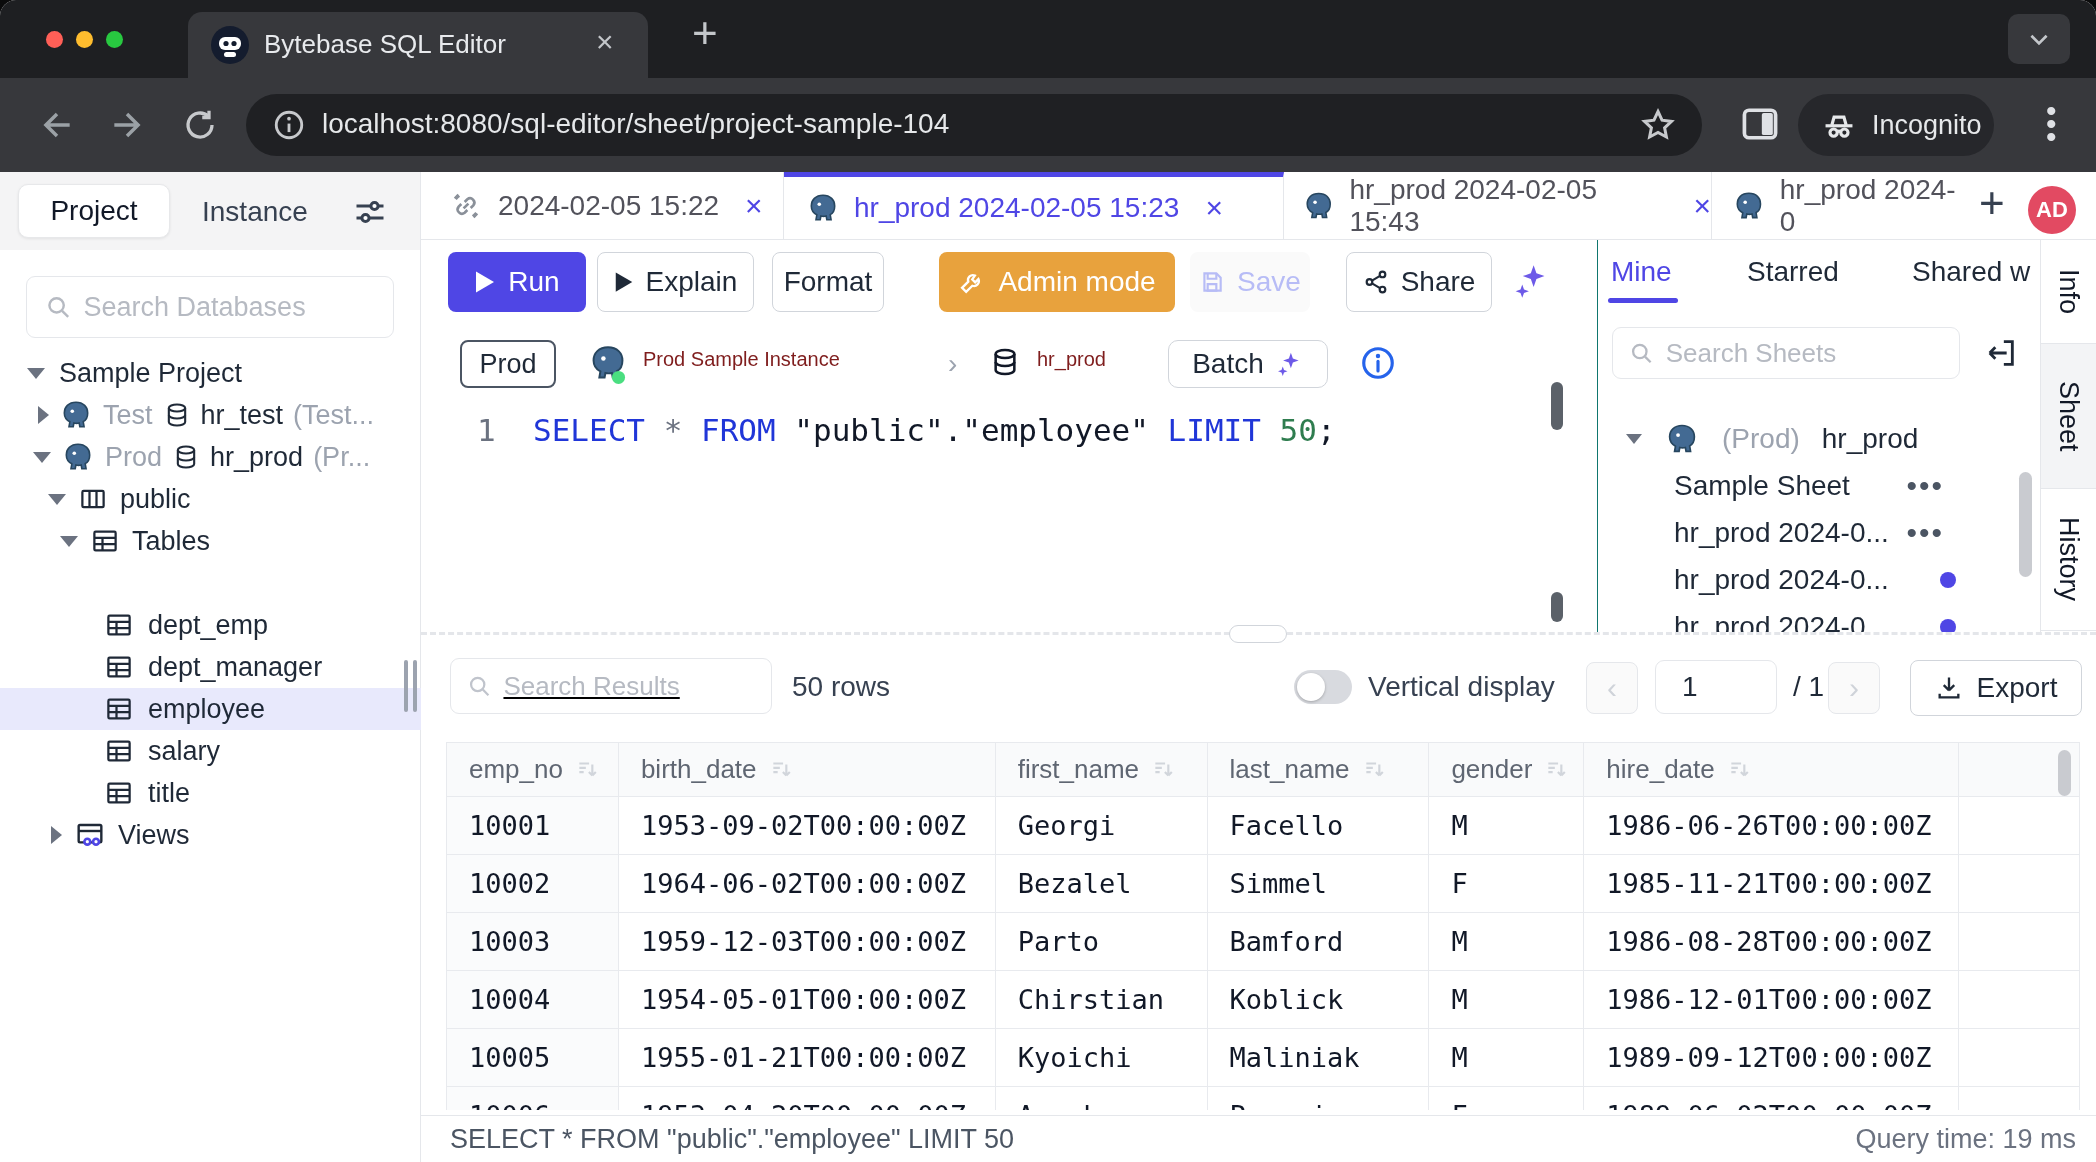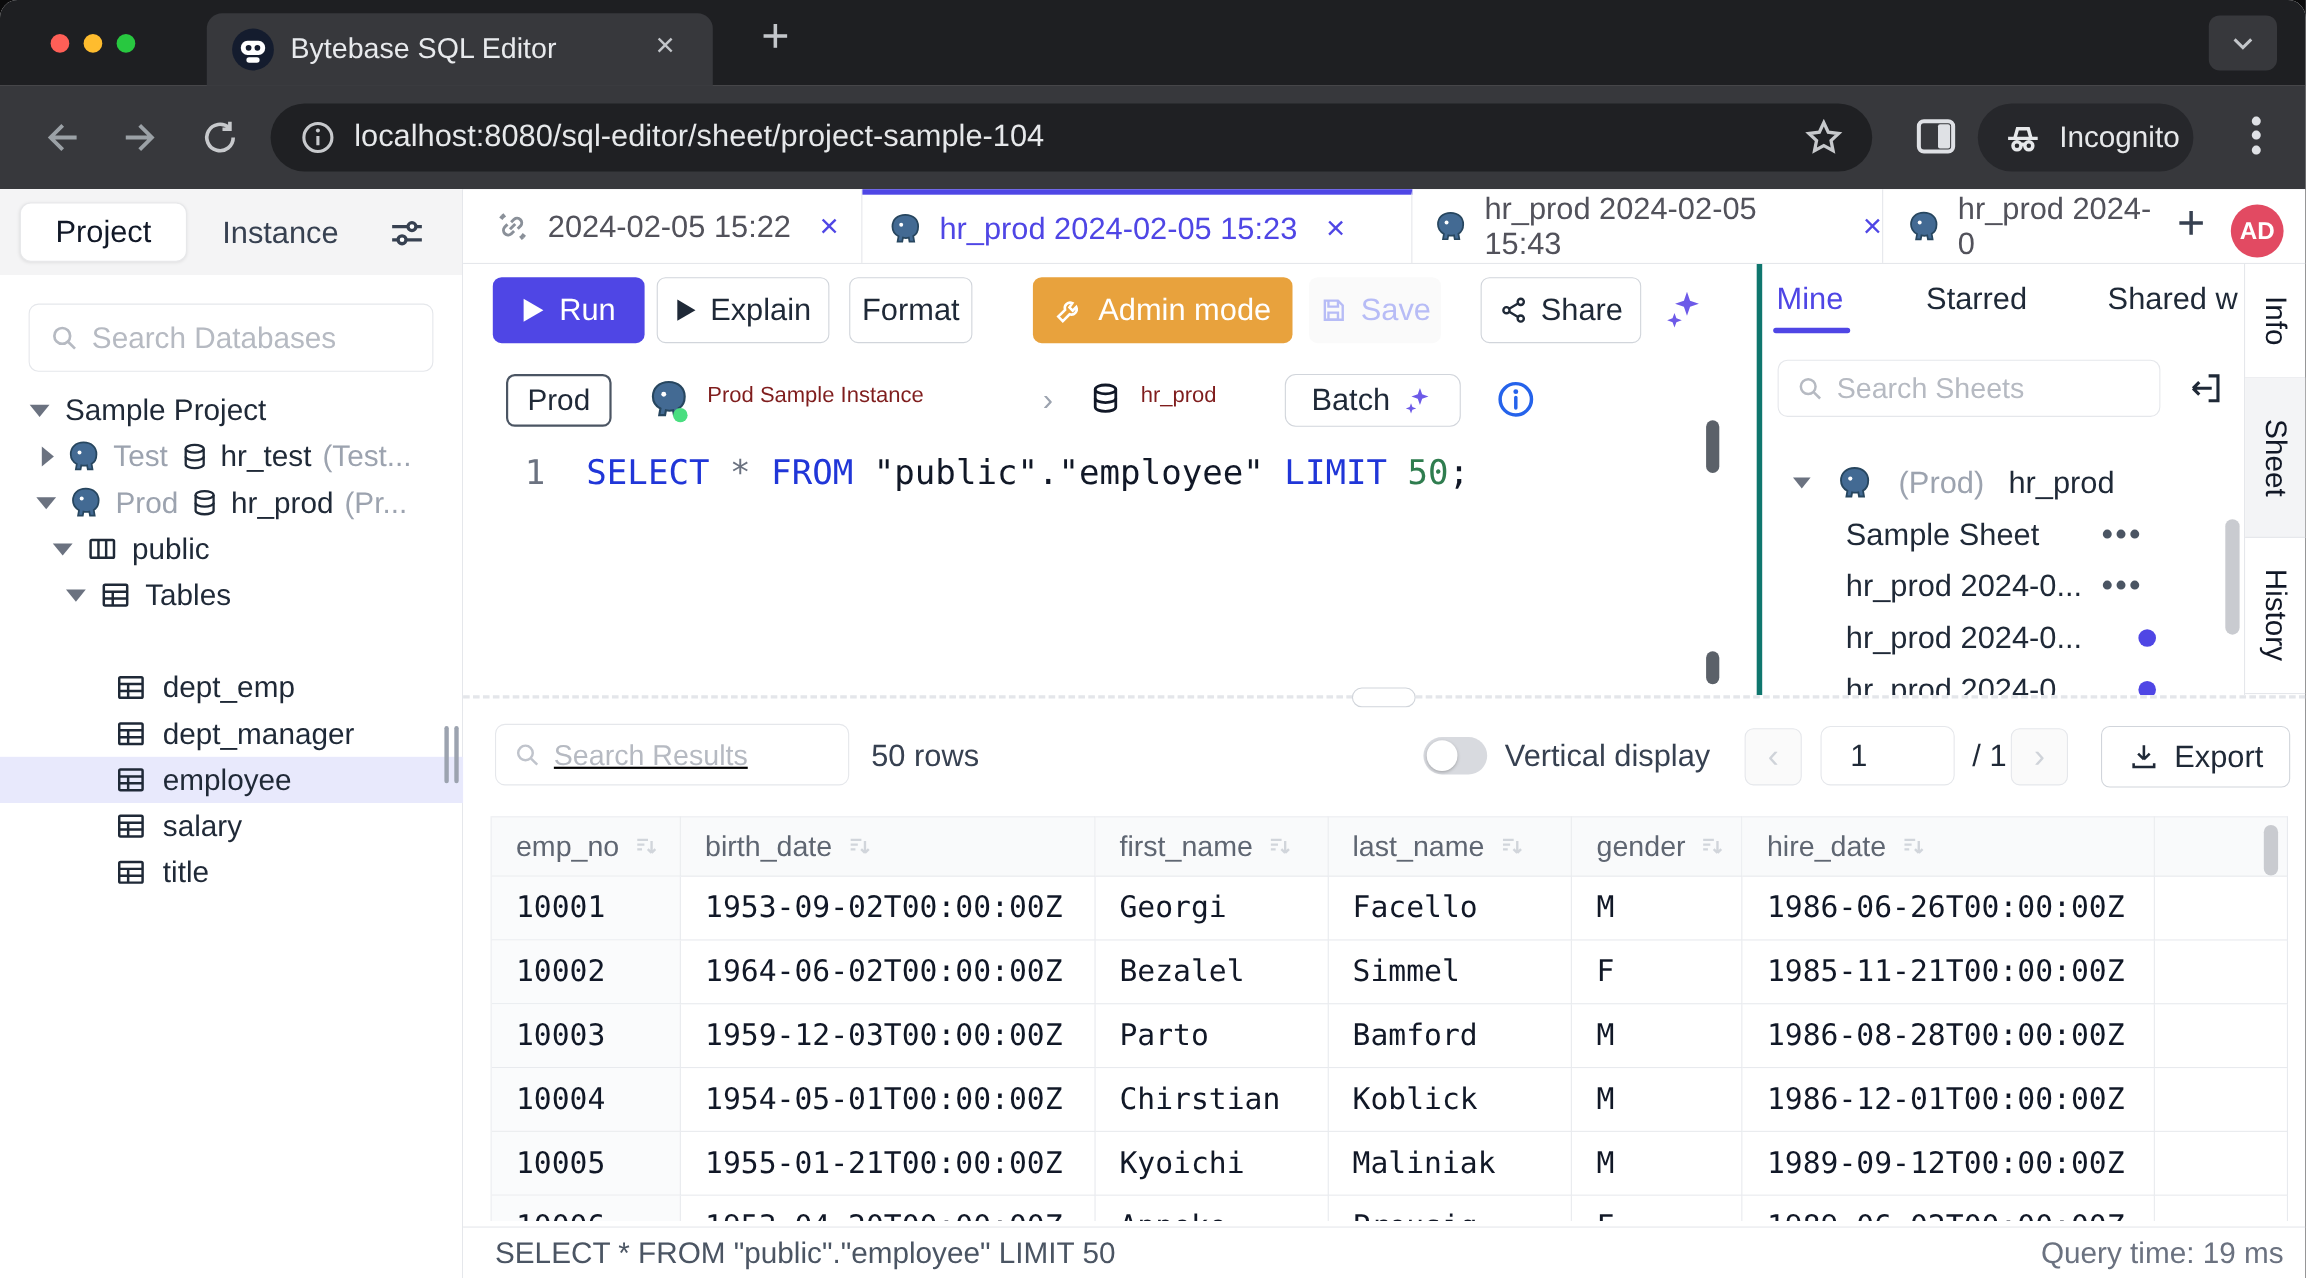--- a/index.html
+++ b/index.html
@@ -56,21 +56,21 @@
   .btn { height:60px; border-radius:8px; font-size:28px; justify-content:center; gap:12px; }
   .btn.white { background:#fff; border:1px solid #d1d5db; color:#1f2937; }
   .btn.run { background:#4f46e5; color:#fff; }
   .btn.admin { background:#e8a23d; color:#fff; }
   .btn.save { background:#fafafa; color:#b7bcf6; }
   .chip { border:2px solid #4b5563; border-radius:8px; color:#1f2937; font-size:27px; justify-content:center; }
   .bc-text { font-size:20px; color:#7f1d1d; }
   .code { font-family:"DejaVu Sans Mono", monospace; font-size:31px; white-space:pre; }
   .kw { color:#2036d8; } .op { color:#6b7280; } .num { color:#2f7d4f; } .id { color:#111827; }
 
-  .sheets { left:1597px; top:240px; width:443px; height:392px; background:#fff; border-left:5px solid #0f766e; overflow:hidden; }
+  .sheets { left:1597px; top:240px; width:443px; height:392px; background:#fff; border-left:1px solid #0f766e; overflow:hidden; }
   .sh-tab { font-size:28px; color:#1f2937; white-space:nowrap; }
   .sh-tab.active { color:#4f46e5; }
   .srow { left:0; width:420px; height:47px; font-size:28px; color:#1f2937; white-space:nowrap; }
   .srow .menu { color:#4b5563; font-size:30px; letter-spacing:2px; }
   .dot-unread { width:16px; height:16px; border-radius:50%; background:#4f46e5; }
   .thumb { background:#c9cbd0; border-radius:7px; }
 
   .strip { left:2040px; top:240px; width:56px; height:392px; background:#fff; border-left:1px solid #e5e7eb; }
   .strip-tab { width:55px; border-bottom:1px solid #e5e7eb; display:flex; align-items:center; justify-content:center; }
   .strip-tab span { writing-mode:vertical-rl; font-size:27px; color:#111827; }
@@ -286,20 +286,32 @@
         </svg>
       <span>salary</span>
     </div>
     <div class="abs trow flex" style="top:600px; gap:14px; padding-left:104px;">
       <svg width="30" height="30" viewBox="0 0 24 24" fill="none" stroke="#1f2937" stroke-width="1.8">
           <rect x="3.5" y="4.5" width="17" height="15" rx="1"></rect>
           <path d="M3.5 9.5h17M3.5 14.5h17M10 9.5v10"></path>
         </svg>
       <span>title</span>
     </div>
+    <div class="abs trow flex" style="top:642px; gap:12px; padding-left:51px;">
+      <span class="caret right"></span>
+      <svg width="32" height="32" viewBox="0 0 24 24">
+          <rect x="3.5" y="4.5" width="17" height="13" rx="1" fill="none" stroke="#1f2937" stroke-width="1.8"></rect>
+          <path d="M3.5 9h17" stroke="#1f2937" stroke-width="1.8"></path>
+          <circle cx="10" cy="17" r="3.2" fill="#4f46e5"></circle>
+          <circle cx="16.5" cy="17" r="3.2" fill="#4f46e5"></circle>
+          <circle cx="10" cy="17" r="1.2" fill="#fff"></circle>
+          <circle cx="16.5" cy="17" r="1.2" fill="#fff"></circle>
+        </svg>
+      <span>Views</span>
+    </div>
     <div class="abs flex" style="left:404px; top:488px; gap:5px;">
       <div class="drag-v"></div>
         <div class="drag-v"></div>
     </div>
   </div>
 
   <div class="abs tabstrip">
     <div class="abs etab flex" style="left:7px; width:356px; gap:16px; padding-left:22px;">
       <svg width="32" height="32" viewBox="0 0 24 24" fill="none" stroke="#8a9099" stroke-width="2">
           <path d="M10.2 13.8l3.6-3.6"></path>

